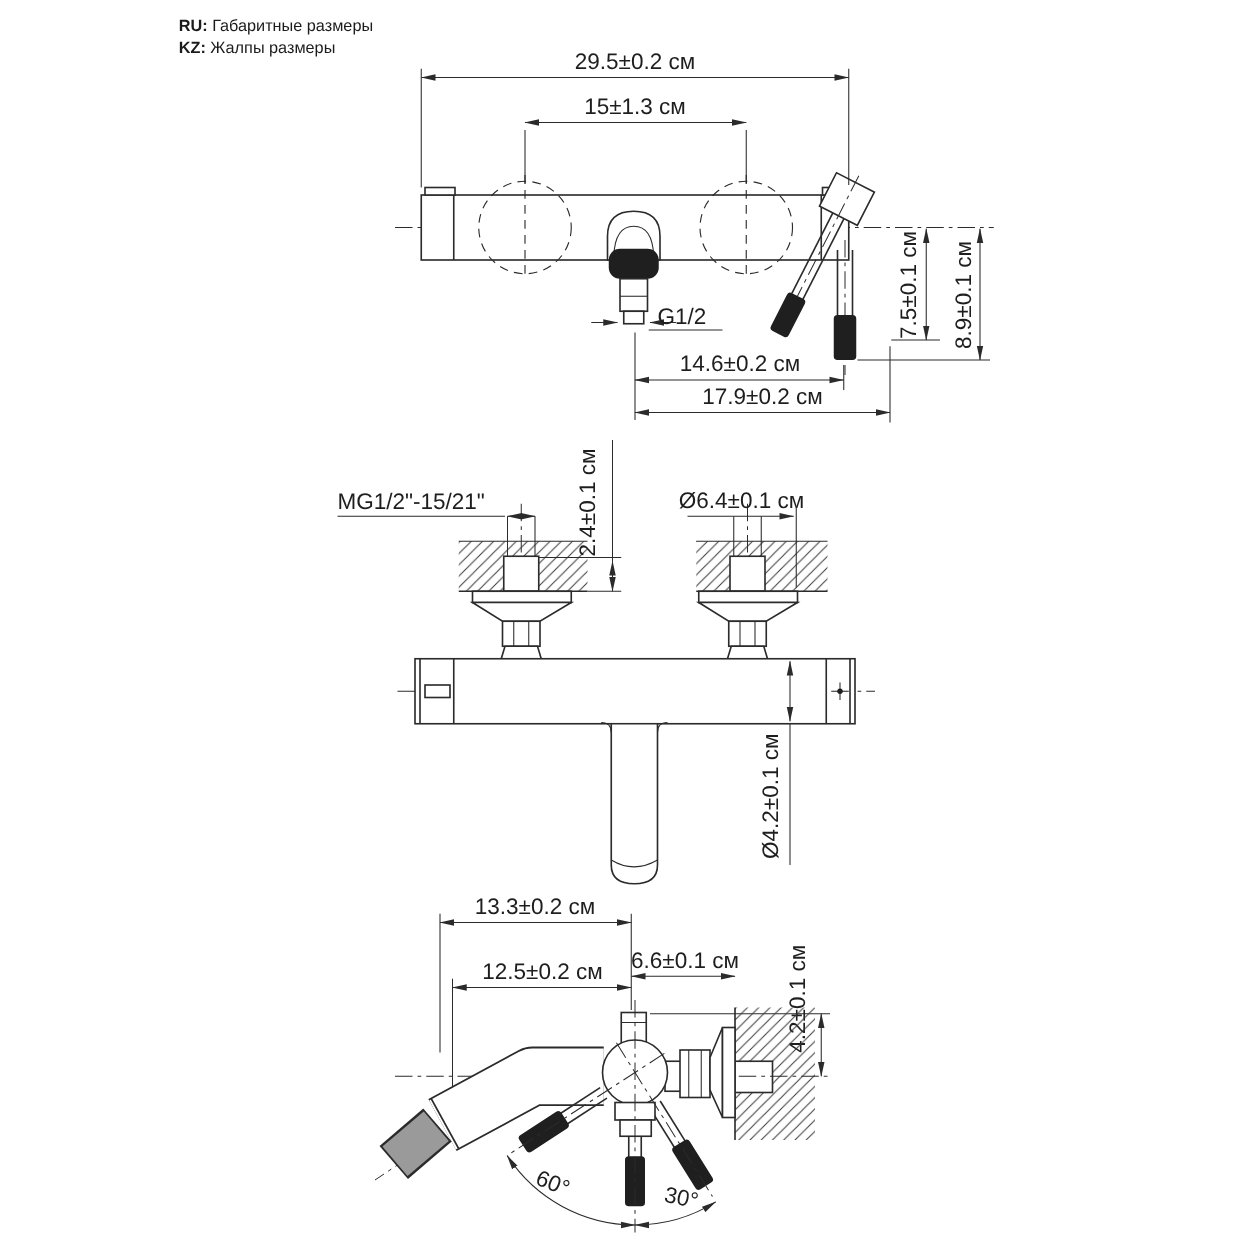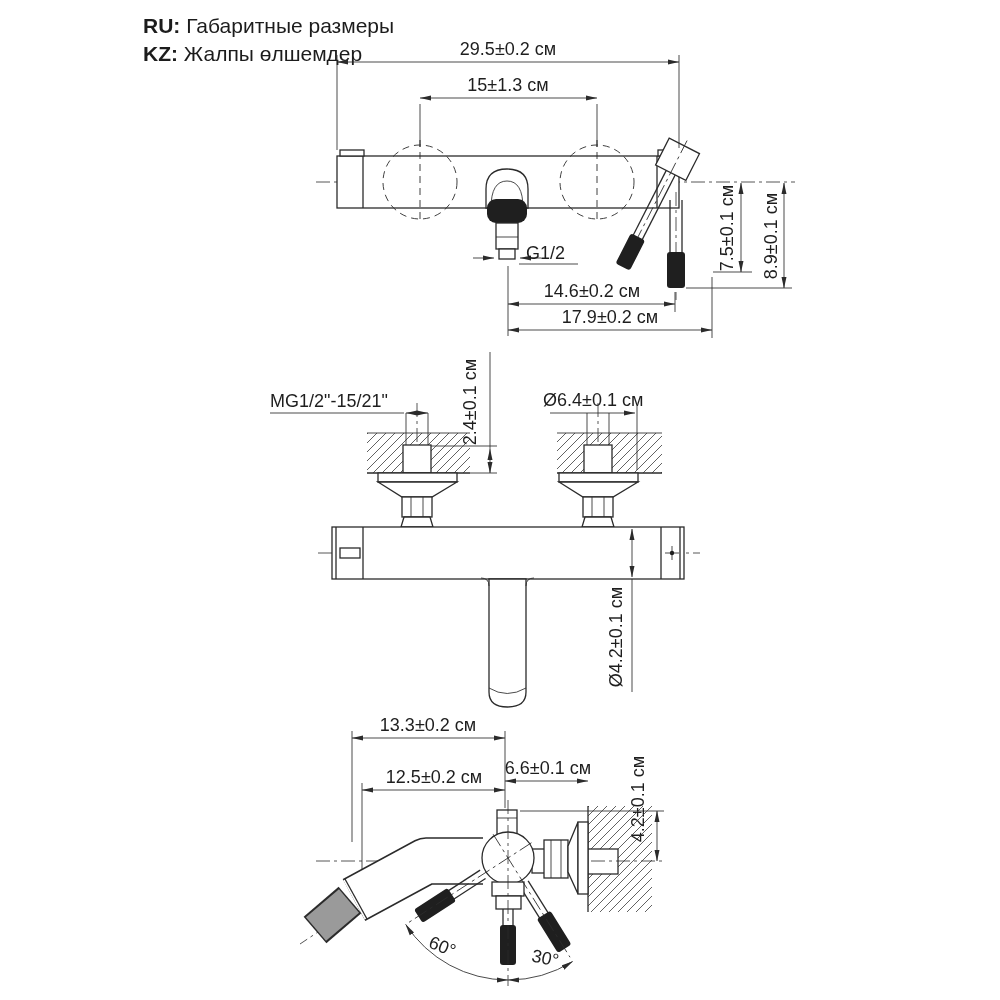--- a/index.html
+++ b/index.html
@@ -1,38 +1,38 @@
 <!DOCTYPE html>
 <html><head>
 <meta charset="utf-8">
 <style>
   html,body{margin:0;padding:0;background:#ffffff;width:1000px;height:1000px;
     font-family:"Liberation Sans",sans-serif;}
   #stage{position:relative;width:1000px;height:1000px;background:#fff;overflow:hidden;}
-  #hdr{position:absolute;left:143px;top:12px;font-size:21px;line-height:1.32;color:#1c1c1c;}
+  #hdr{position:absolute;left:143px;top:12px;font-size:13px;line-height:1.32;color:#1c1c1c;}
   #hdr b{font-weight:700;}
   svg{position:absolute;left:0;top:0;}
   .obj{fill:#fff;stroke:#2b2b2b;stroke-width:1.3;}
   .objn{fill:none;stroke:#2b2b2b;stroke-width:1.3;}
   .thin{fill:none;stroke:#2b2b2b;stroke-width:0.85;}
   .dim{fill:none;stroke:#2b2b2b;stroke-width:0.85;}
   .cdash{fill:none;stroke:#2b2b2b;stroke-width:0.8;stroke-dasharray:14 4 3 4;}
   .hid{fill:none;stroke:#2b2b2b;stroke-width:0.9;stroke-dasharray:7 5;}
   .blk{fill:#1f1f1f;stroke:none;}
   text.d{font-family:"Liberation Sans",sans-serif;font-size:18px;fill:#1e1e1e;}
   text.m{text-anchor:middle;}
 </style>
 </head>
 <body>
 
 <div id="stage">
 
   <div id="hdr">
     <div><b>RU:</b> <span>Габаритные размеры</span></div>
-    <div><b>KZ:</b> <span>Жалпы өлшемдер</span></div>
+    <div><b>KZ:</b> <span>Жалпы размеры</span></div>
   </div>
 
   <svg width="1000" height="1000" viewBox="0 0 1000 1000">
     <defs>
       <marker id="arr" viewBox="0 0 12 6" refX="11.5" refY="3" markerWidth="14" markerHeight="7" orient="auto-start-reverse" markerUnits="strokeWidth">
         <path d="M12,3 L0,0.4 L0,5.6 Z" fill="#2b2b2b"></path>
       </marker>
       <pattern id="hatch" patternUnits="userSpaceOnUse" width="9" height="9">
         <path d="M0,9 L9,0 M-2,2 L2,-2 M7,11 L11,7" stroke="#3a3a3a" stroke-width="0.8" fill="none"></path>
       </pattern>

